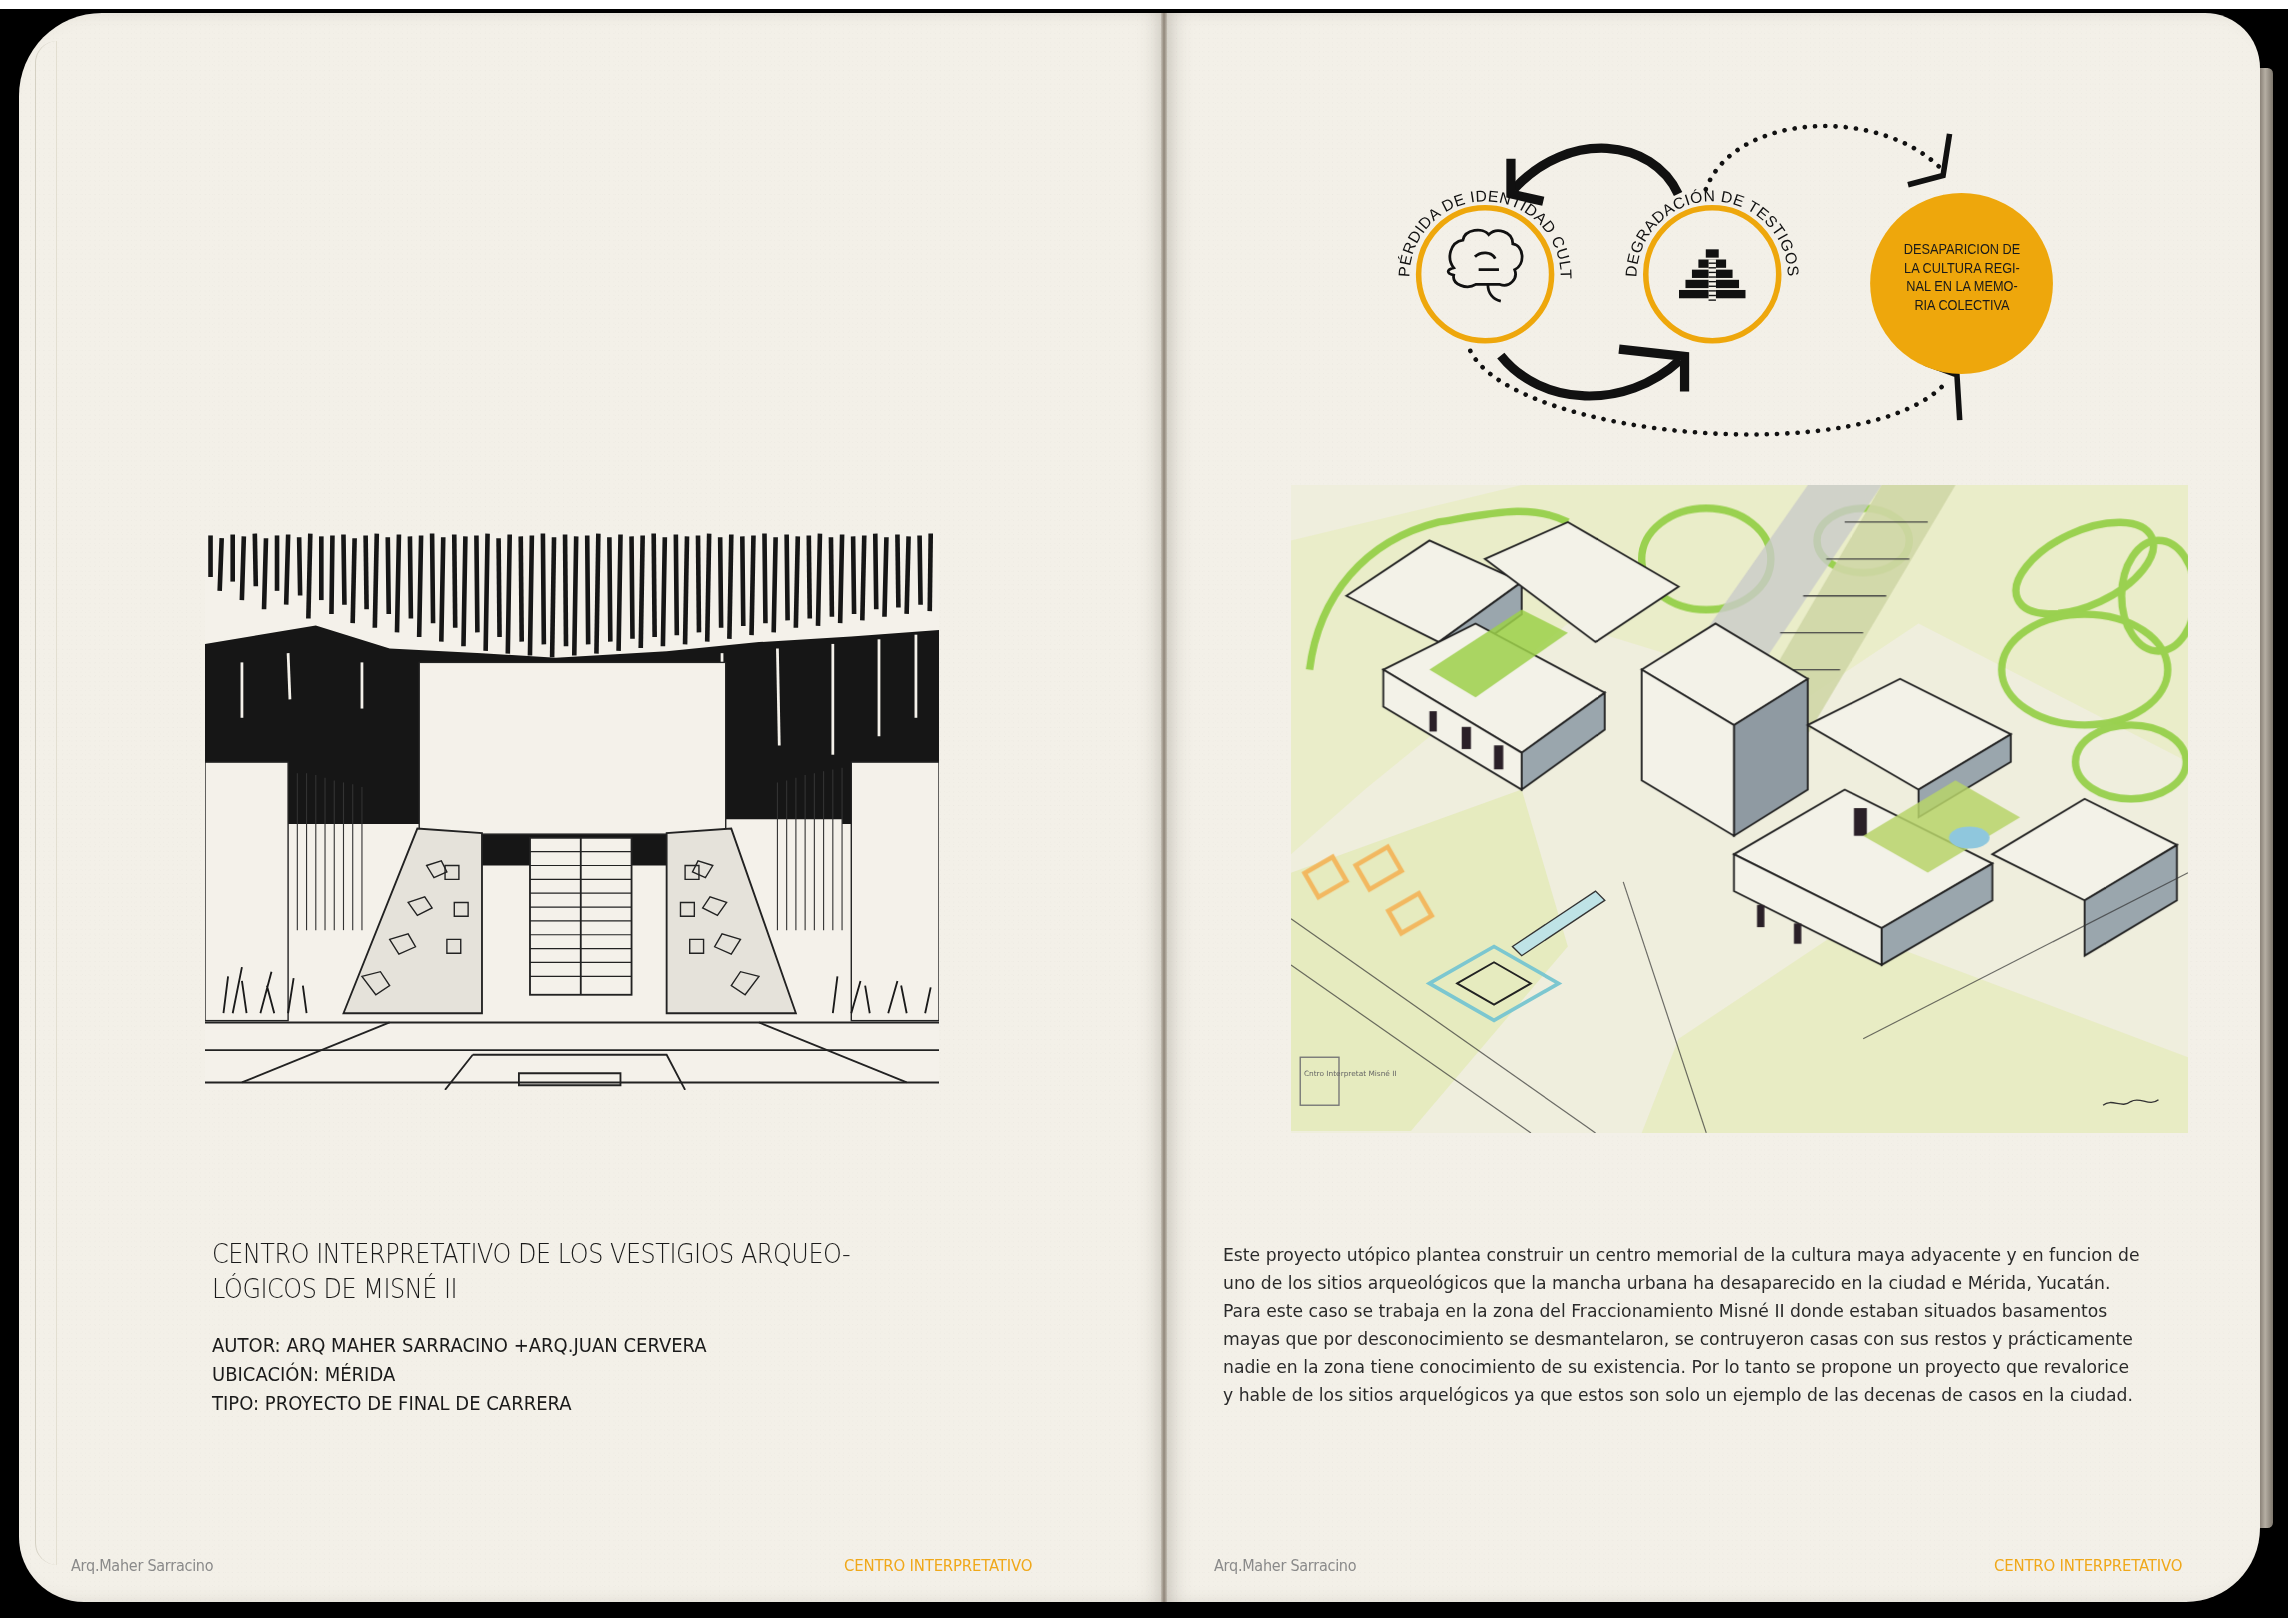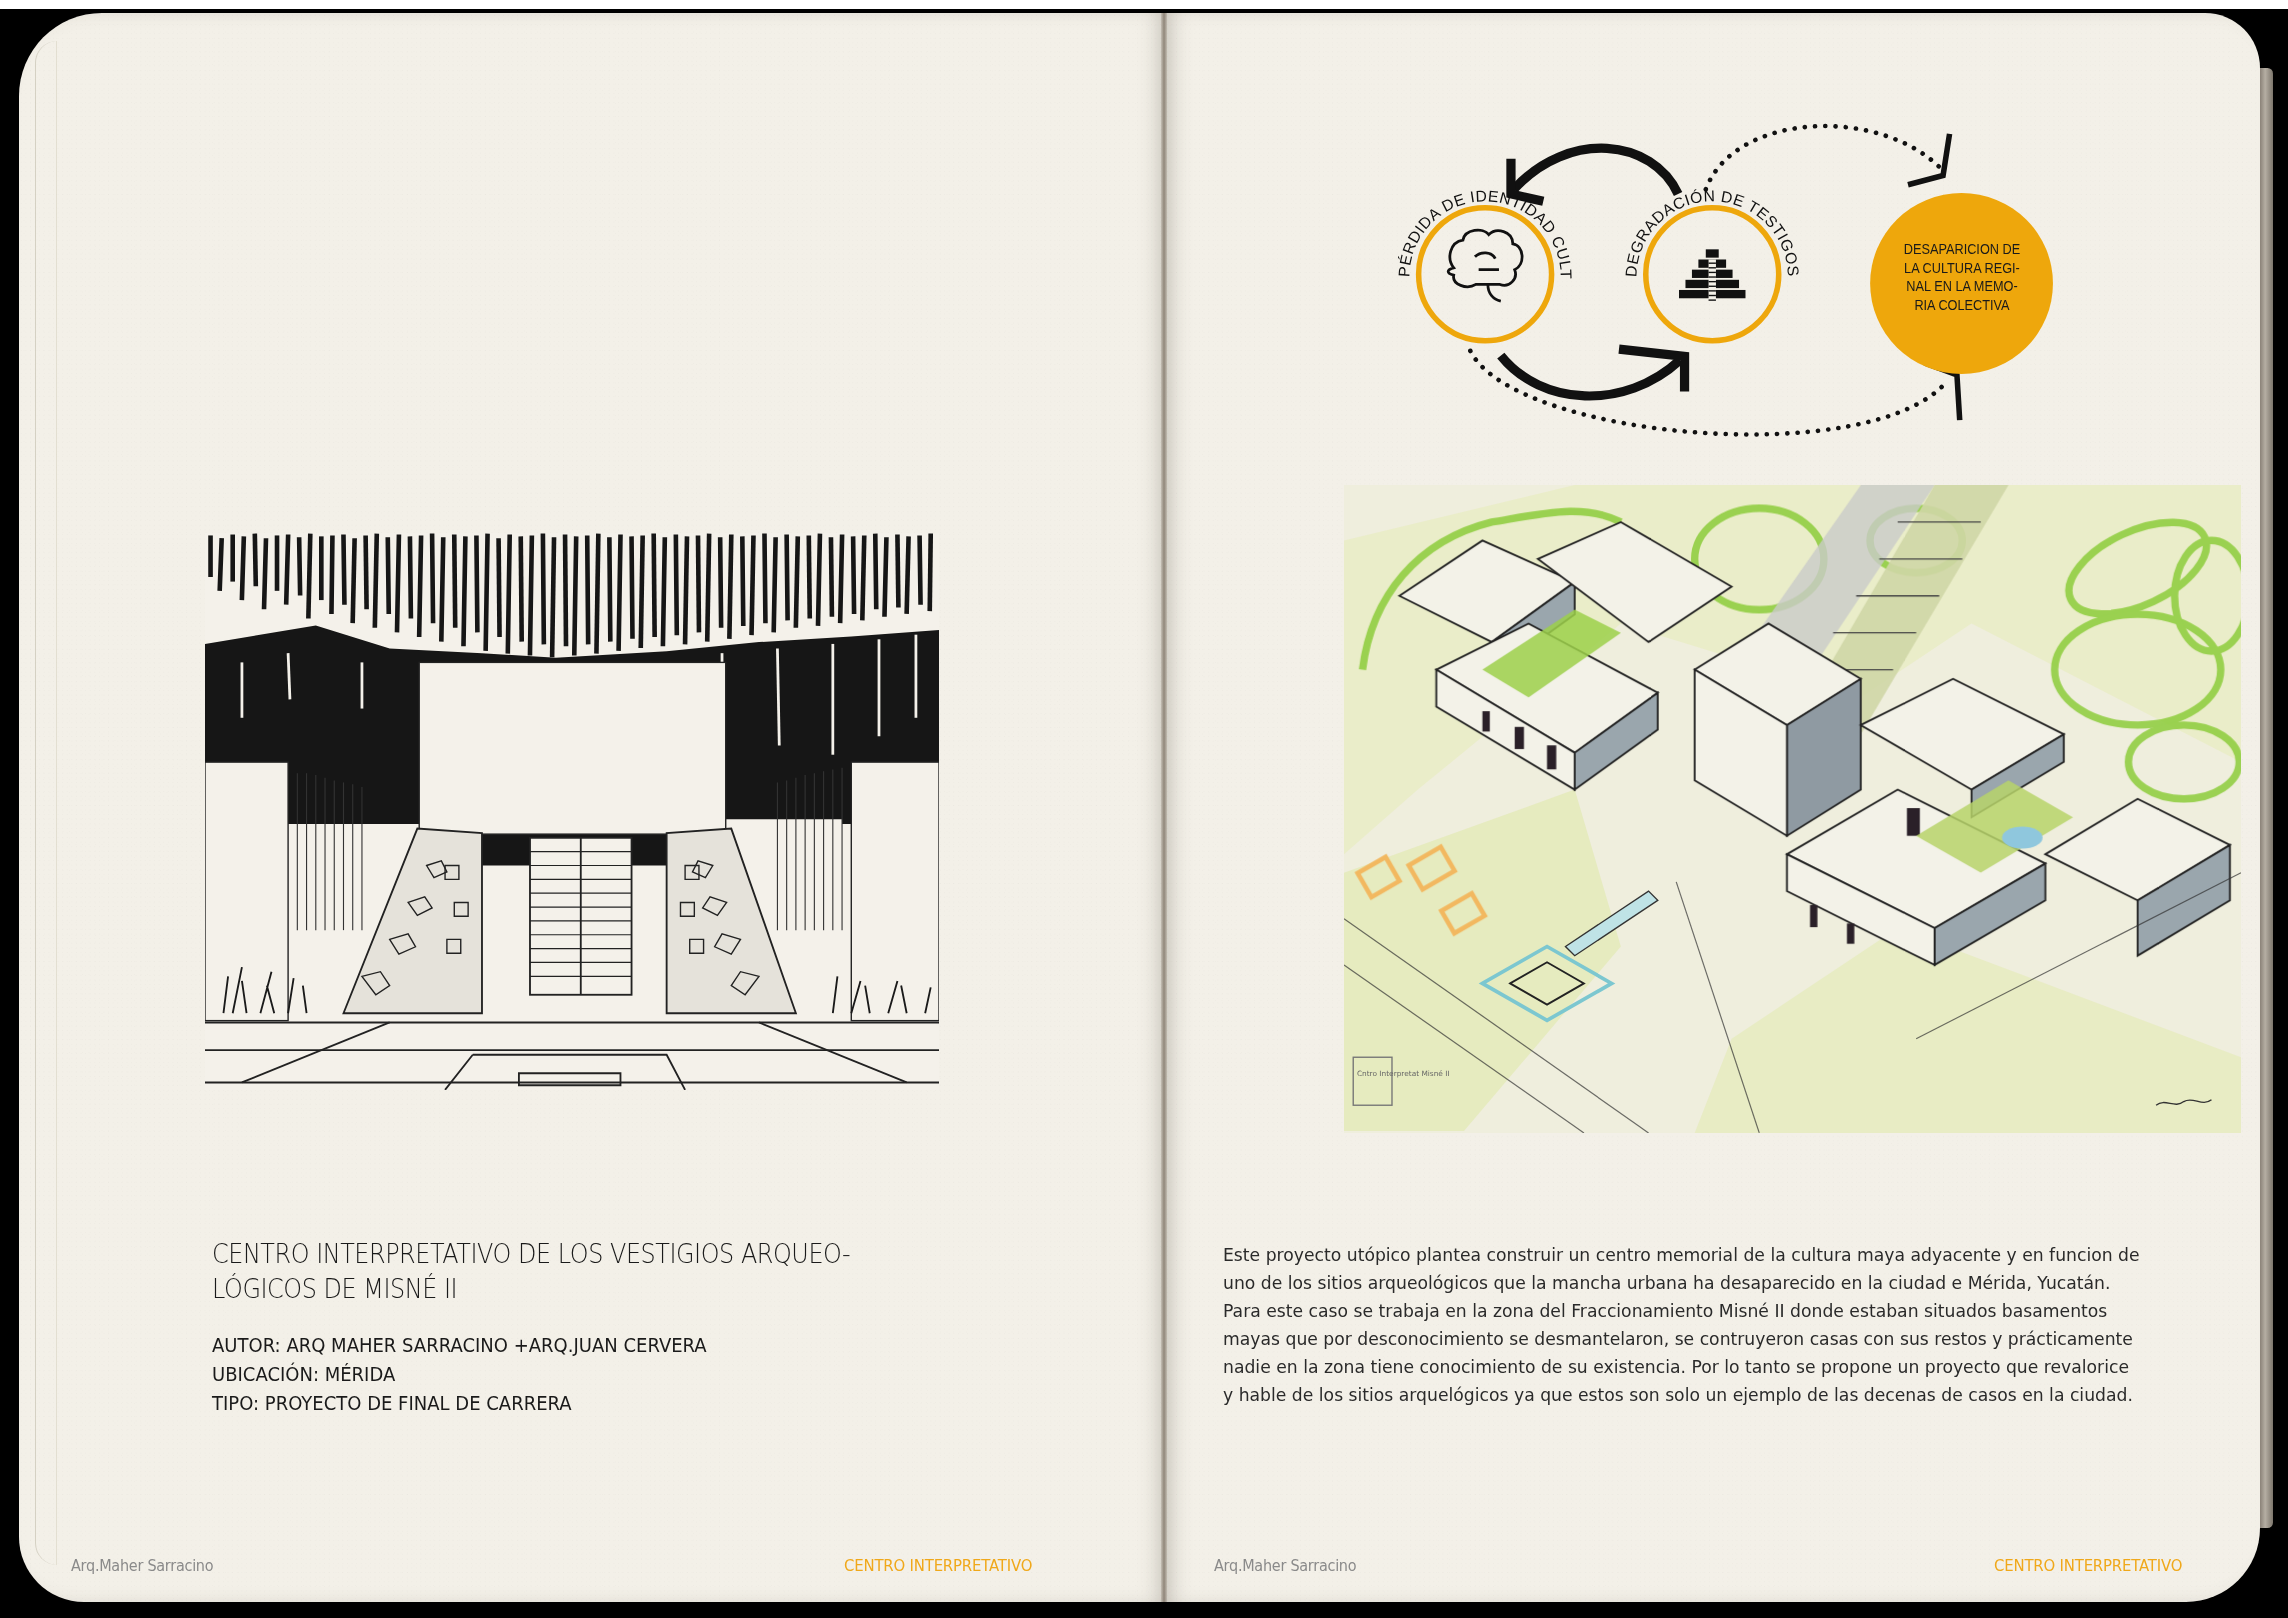--- a/index.html
+++ b/index.html
@@ -70,21 +70,21 @@
   }
 
   
   .diagram { position: absolute; left: 1366px; top: 120px; width: 831px; height: 351px; }
   .diagram-label {
     position: absolute; left: 1890px; top: 240px; width: 144px;
     font-family: "Liberation Sans", sans-serif; font-size: 14.8px; line-height: 18.5px;
     text-align: center; color: #1a1a1a; transform: scaleX(0.86); transform-origin: center top;
   }
   .sketch-right {
-    position: absolute; left: 1344px; top: 485px; width: 897px; height: 648px;
+    position: absolute; left: 1291px; top: 485px; width: 897px; height: 648px;
     background: #f0efe0; overflow: hidden;
   }
   .paragraph {
     position: absolute; left: 1223px; top: 1241px; width: 1024px;
     font-family: "DejaVu Sans", sans-serif; font-size: 18.5px; line-height: 28px; color: #2a2a2a;
     transform: scaleX(0.93); transform-origin: left top;
   }
   .paragraph div { white-space: nowrap; }
 </style>
 </head>

